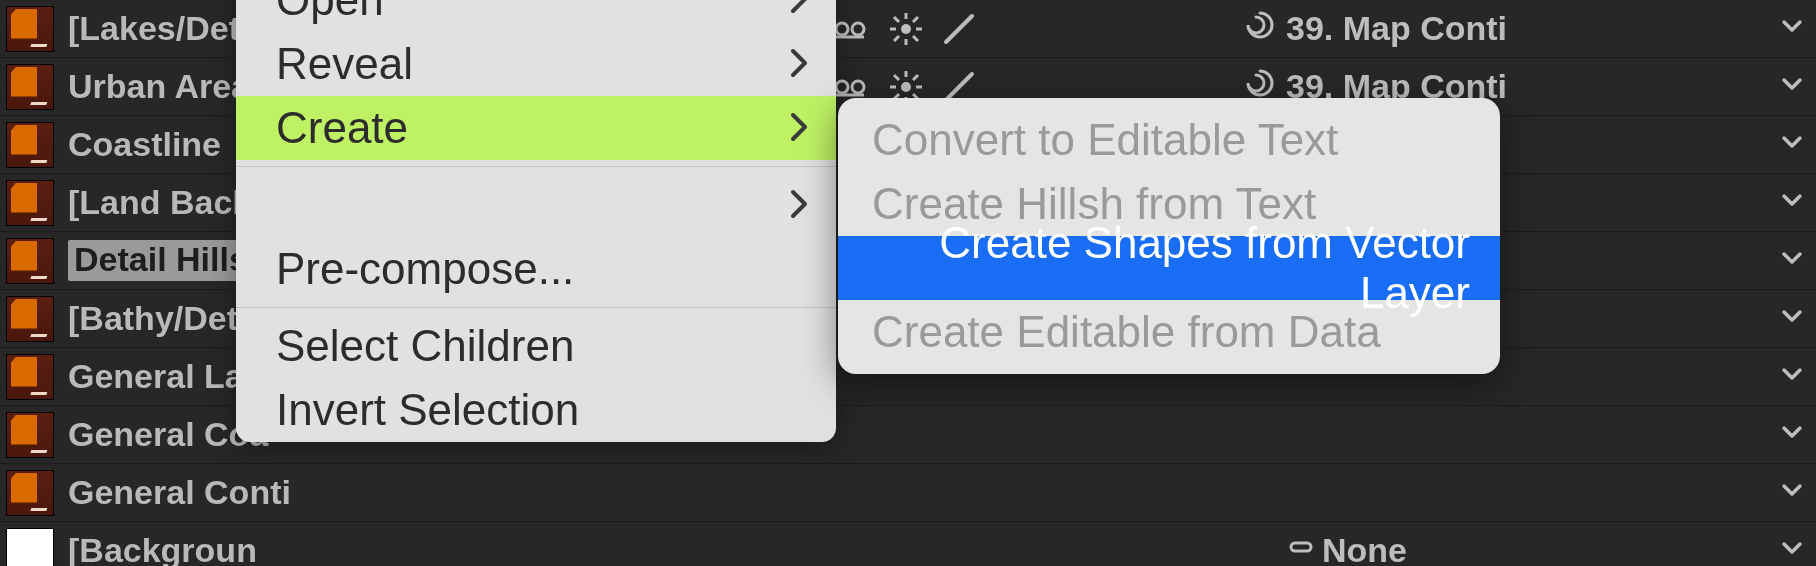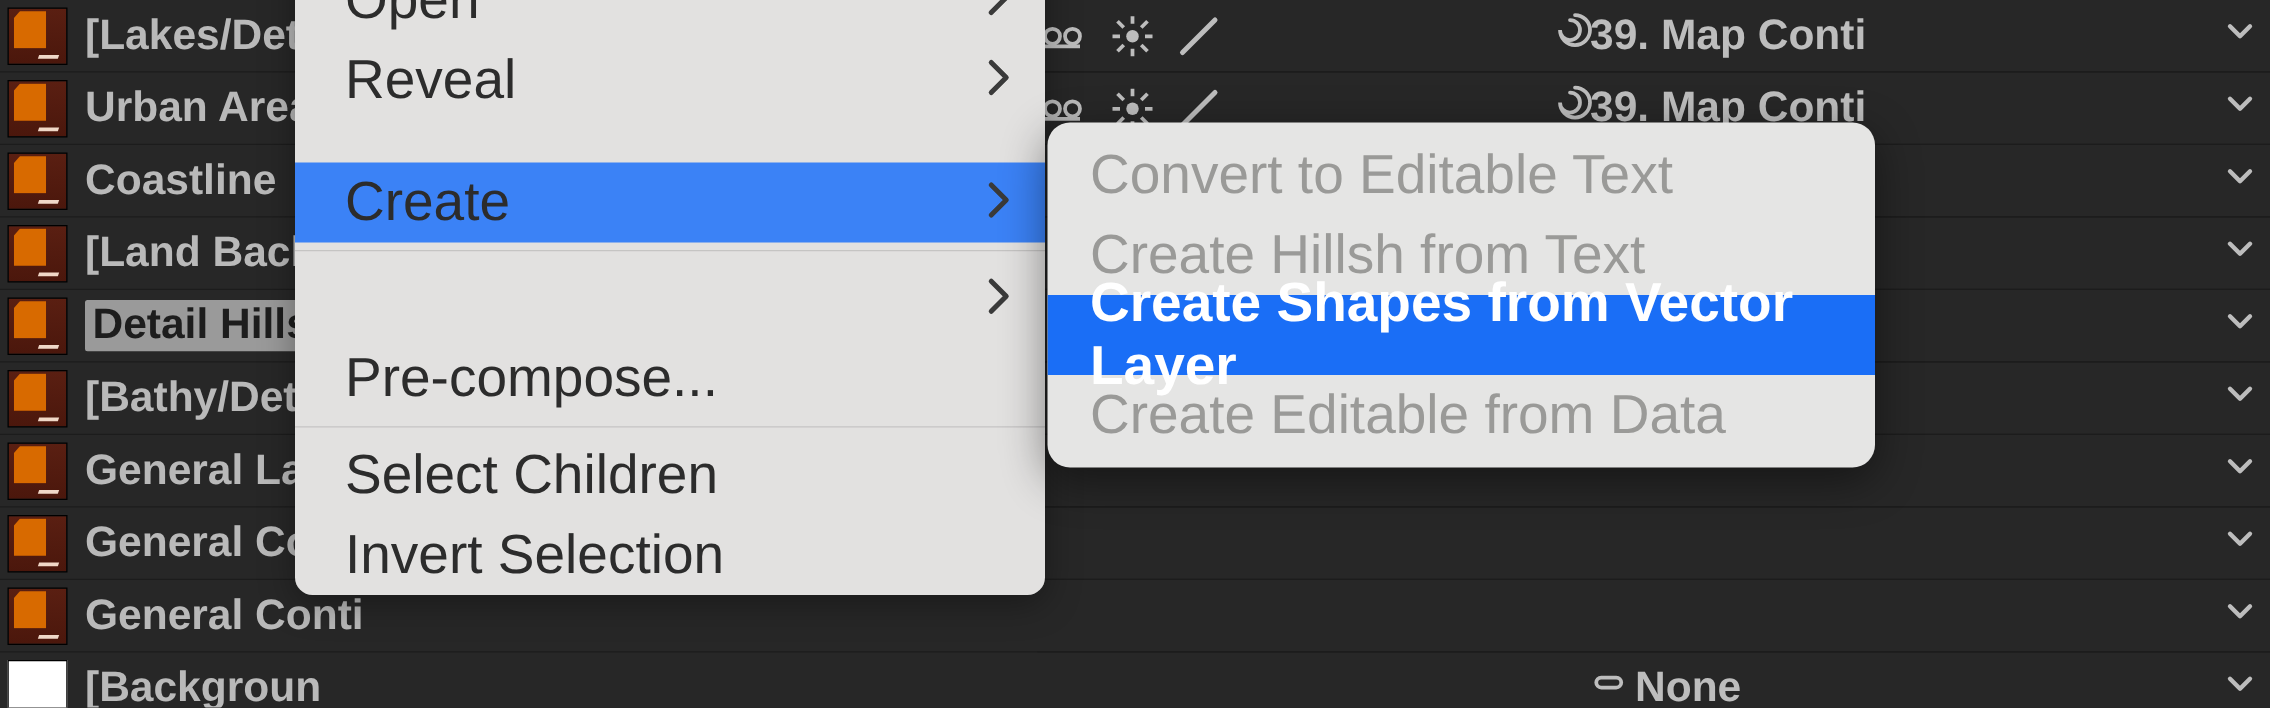--- a/index.html
+++ b/index.html
@@ -96,21 +96,21 @@
   .spiral-col {
     position: absolute;
     left: 400px;
     width: 60px;
     text-align: center;
     color: #bdbdbd;
     font-size: 34px;
   }
   .parent-col {
     position: absolute;
-    left: 442px;
+    left: 456px;
     right: 0;
     display: flex;
     align-items: center;
     font-size: 34px;
     font-weight: 600;
     color: #bdbdbd;
   }
   .parent-col .label { flex: 1; white-space: nowrap; overflow: hidden; }
   .parent-col .chev { margin-left: 8px; margin-right: 10px; color: #bdbdbd; }
   .parent-link-icon { width: 32px; color:#bdbdbd; margin-right:4px; }
@@ -143,45 +143,45 @@
     right: 26px;
     top: 50%;
     transform: translateY(-50%);
   }
   .menu1 .sep, .menu2 .sep {
     height: 1px;
     background: #c5c4c3;
     margin: 6px 0;
   }
   .menu1 .item.hover {
-    background: #3b82f6;
-    margin-top: 34px;
+    background: #bef264;
   }
 
   
   .menu2 {
     position: absolute;
     left: 838px;
     top: 98px;
     width: 662px;
     background: #e5e5e4;
     border-radius: 18px;
     box-shadow: 0 10px 36px rgba(0,0,0,0.45);
     padding: 10px 0;
     overflow: hidden;
+    text-align: right;
   }
   .menu2 .item {
     height: 64px;
     padding: 0 30px 0 34px;
   }
   .menu2 .item.disabled { color: #9a9a98; }
   .menu2 .item.highlight {
     background: #1a6ef6;
     color: #ffffff;
-    font-weight: 700;
+    font-weight: 400;
   }
 
   .chevron-svg { width: 22px; height: 32px; }
   .chevron-svg path { stroke: #3a3a3a; stroke-width: 4; fill: none; stroke-linecap: round; stroke-linejoin: round; }
 
   
   .mini-chev svg { width:28px; height:28px; }
   .mini-chev path { stroke:#bdbdbd; stroke-width:3.5; fill:none; stroke-linecap:round; stroke-linejoin:round; }
 </style>
 </head>

